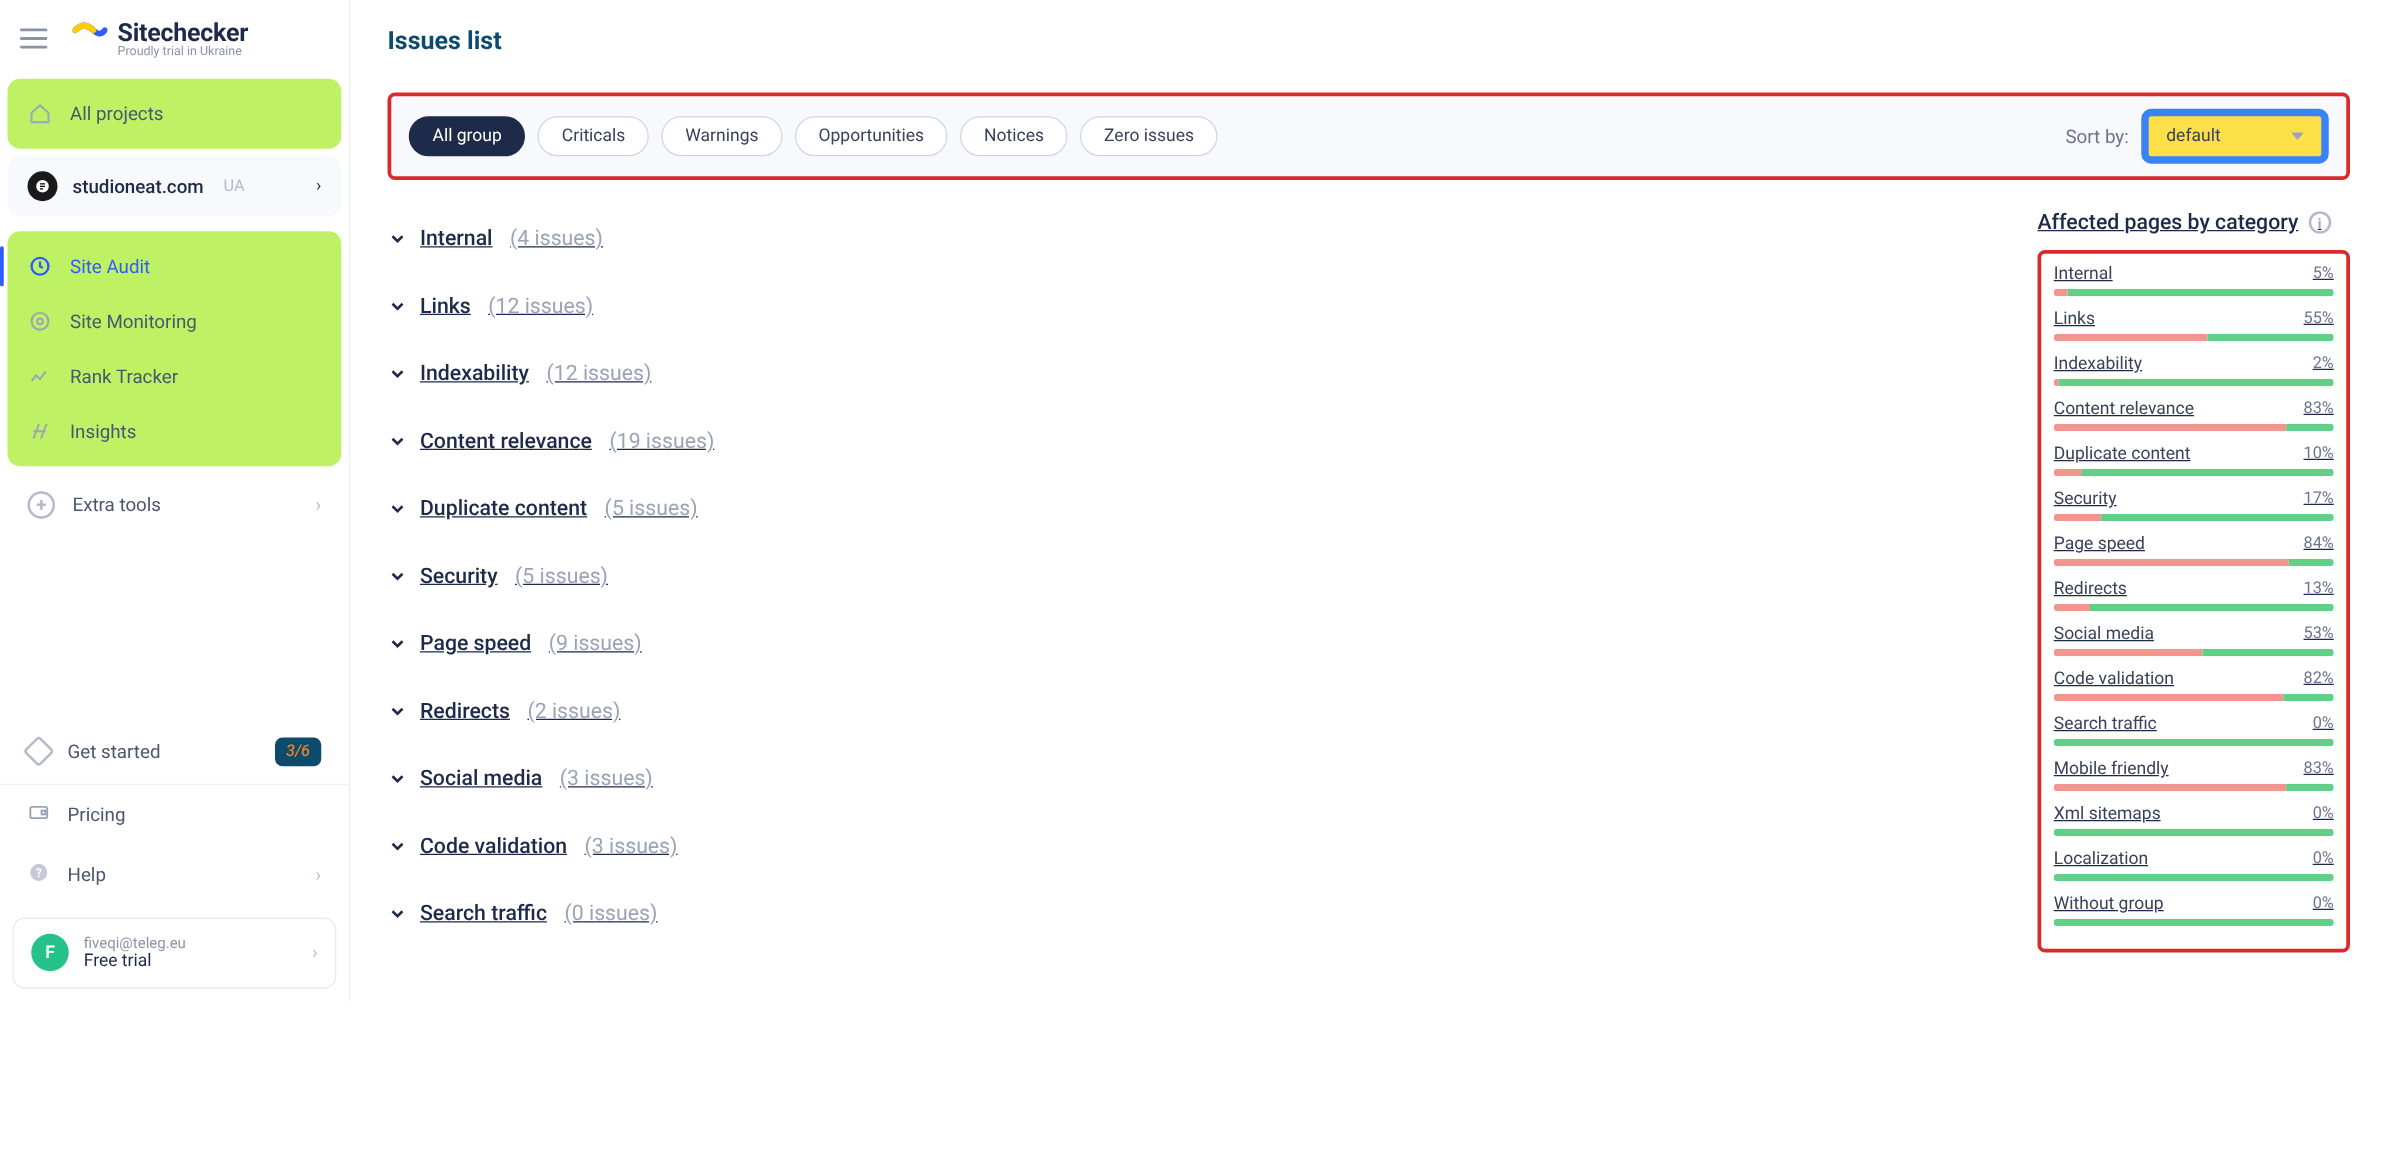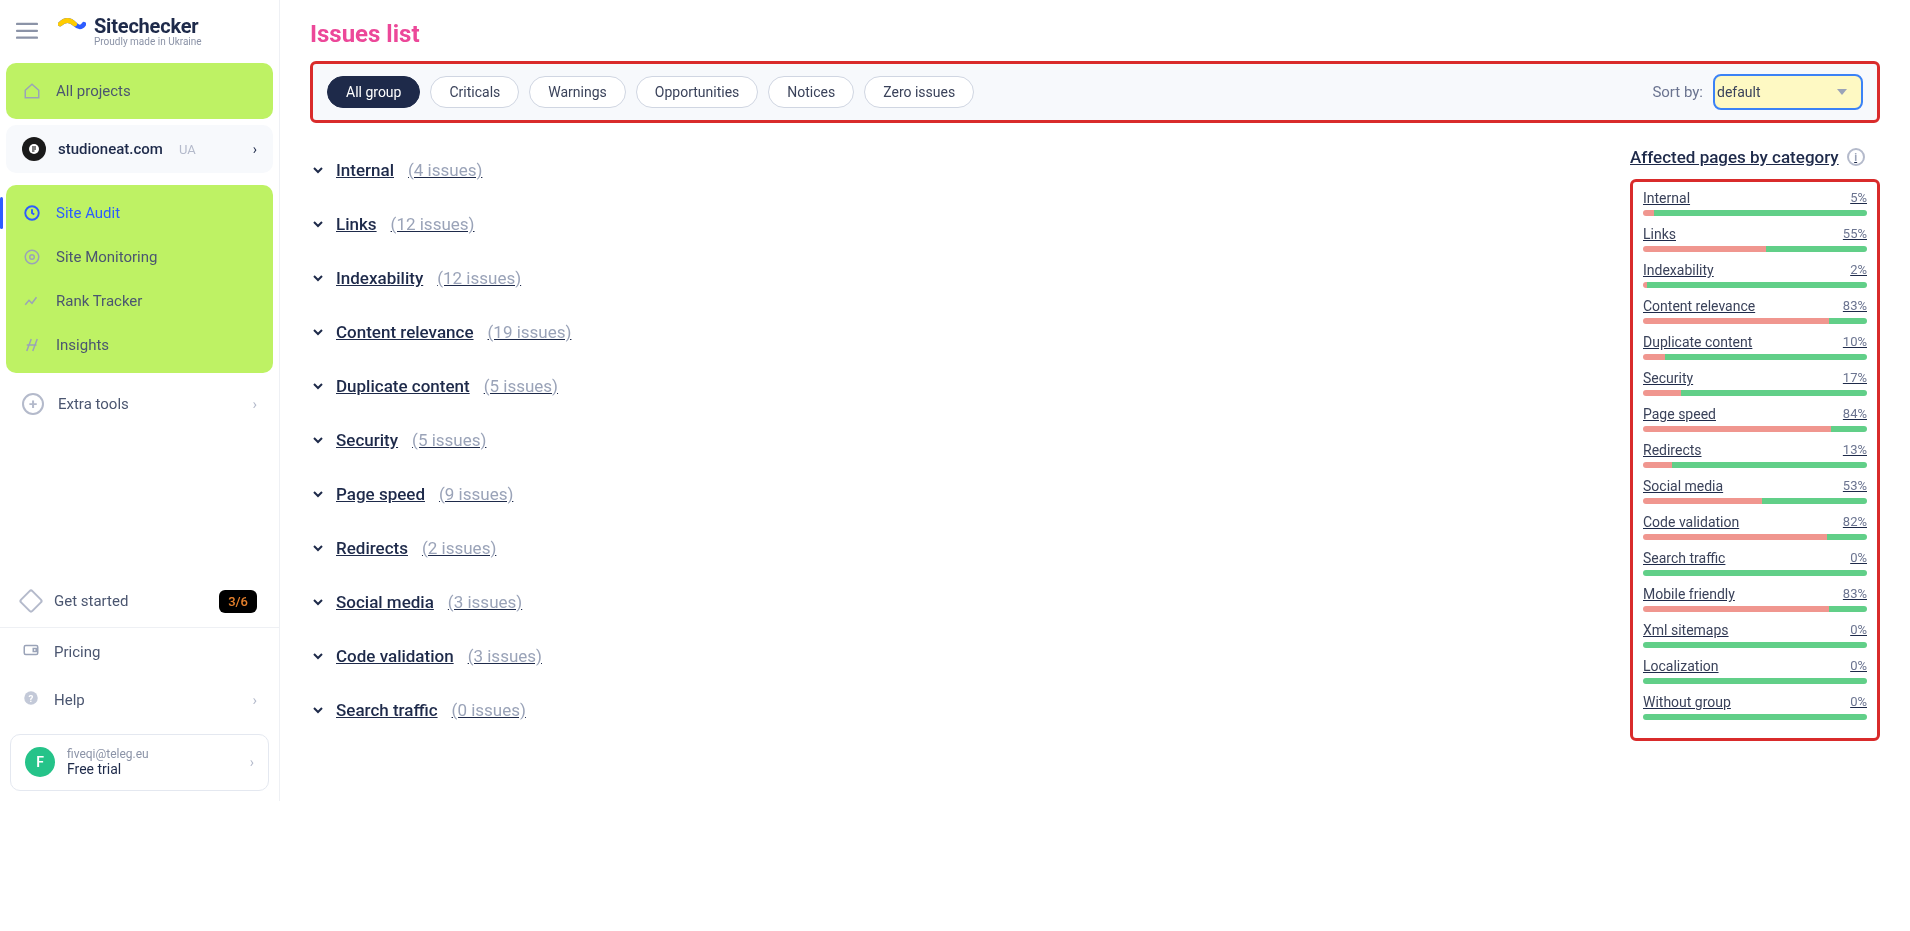--- a/index.html
+++ b/index.html
@@ -23,39 +23,39 @@
 .project-row { display:flex; align-items:center; gap:12px; padding:12px 16px; margin:0 6px 6px 6px; background:#f7f9fc; border-radius:10px; cursor:pointer; }
 .proj-icon { width:24px; height:24px; border-radius:50%; background:#1a1a1a; display:flex; align-items:center; justify-content:center; color:#fff; font-size:11px; font-weight:600; }
 .proj-name { font-size:15px; color:#1e2a4a; font-weight:500; }
 .proj-flag { font-size:13px; color:#b4bacb; margin-left:4px; }
 .extra-row { display:flex; align-items:center; gap:14px; padding:14px 22px; font-size:15px; color:#4b5670; cursor:pointer; }
 .extra-row .plus-icon { width:22px; height:22px; border-radius:50%; border:2px solid #b4bacb; display:flex; align-items:center; justify-content:center; color:#b4bacb; font-weight:700; }
 .extra-row .caret { margin-left:auto; color:#b4bacb; }
 .spacer { flex:1; }
 .get-started { display:flex; align-items:center; gap:14px; padding:14px 22px; font-size:15px; color:#4b5670; cursor:pointer; }
 .get-started .gs-icon { width:18px; height:18px; border:2px solid #b4bacb; transform:rotate(45deg); border-radius:3px; }
-.badge { margin-left:auto; background:#000000; color:#e8812c; border-radius:6px; padding:4px 9px; font-size:13px; font-weight:500; }
+.badge { margin-left:auto; background:#0c4a6e; color:#e8812c; border-radius:6px; padding:4px 9px; font-size:13px; font-weight:500;font-style:italic; }
 .divider { height:1px; background:#eef0f4; margin:0; }
 .bottom-item { display:flex; align-items:center; gap:14px; padding:13px 22px; font-size:15px; color:#4b5670; cursor:pointer; }
 .bottom-item .caret { margin-left:auto; color:#b4bacb; }
 .trial-card { margin:10px 10px 10px 10px; border:1px solid #e4e8f0; border-radius:10px; padding:12px 14px; display:flex; align-items:center; gap:12px; cursor:pointer; }
 .avatar { width:30px; height:30px; border-radius:50%; background:#25c389; color:#fff; display:flex; align-items:center; justify-content:center; font-weight:600; font-size:14px; }
 .trial-text { display:flex; flex-direction:column; line-height:1.2; }
 .trial-email { font-size:12px; color:#8b93a7; }
 .trial-plan { font-size:14px; color:#1e2a4a; }
 .trial-caret { margin-left:auto; color:#b4bacb; }
 
 .main { flex:1; padding:20px 30px; overflow:hidden; }
-.title { font-size:24px; font-weight:700; color:#ec4899; margin-bottom:13px; }
+.title { font-size:20px; font-weight:700; color:#0c4a6e; margin-bottom:30px; }
 .filters-wrap { border:3px solid #d92b2b; border-radius:6px; padding:10px 14px; display:flex; align-items:center; gap:10px; background:#f7f9fc; }
 .pill { border:1px solid #d0d6e2; border-radius:18px; padding:7px 18px; font-size:14px; color:#3a425a; background:#fff; cursor:pointer; }
 .pill.active { background:#1e2a4a; color:#fff; border-color:#1e2a4a; }
 .sort { margin-left:auto; display:flex; align-items:center; gap:10px; }
 .sort-label { font-size:15px; color:#6b7490; }
-.select { border:2px solid #3b82f6; border-radius:8px; padding:8px 40px 8px 2px; font-size:14px; color:#3a425a; background:#fef9c3; position:relative; cursor:pointer; min-width:150px; }
+.select { border:6px solid #3b82f6; border-radius:8px; padding:8px 40px 8px 14px; font-size:14px; color:#3a425a; background:#fde047; position:relative; cursor:pointer; min-width:150px; }
 .select::after { content:""; position:absolute; right:14px; top:50%; width:0; height:0; border-left:5px solid transparent; border-right:5px solid transparent; border-top:6px solid #9aa3b8; transform:translateY(-50%); }
 
 .content { display:flex; gap:30px; margin-top:20px;text-decoration:underline; }
 .issues { flex:1; }
 .issue-row { display:flex; align-items:center; gap:10px; padding:17px 0; cursor:pointer; }
 .chevron { width:16px; height:16px; display:flex; align-items:center; justify-content:center; }
 .chevron svg { width:12px; height:12px; }
 .issue-name { font-size:17px; font-weight:500; color:#1e2a4a; }
 .issue-count { font-size:17px; color:#9aa3b8; margin-left:4px; }
 
@@ -84,21 +84,21 @@
           </svg>
       </div>
       <div class="logo">
         <div class="logo-row">
           <svg class="logo-mark" viewBox="0 0 30 24">
               <path d="M2 10 Q10 2 18 10 Q24 16 28 10" stroke="#2d5cff" stroke-width="5" fill="none" stroke-linecap="round"></path>
               <path d="M2 10 Q10 2 18 10" stroke="#ffcc00" stroke-width="5" fill="none" stroke-linecap="round"></path>
             </svg>
           <span class="logo-text">Sitechecker</span>
         </div>
-        <span class="logo-sub">Proudly made in Ukraine</span>
+        <span class="logo-sub">Proudly trial in Ukraine</span>
       </div>
     </div>
 
     <div class="nav-group">
       <div class="nav-item">
         <span class="icon">
             <svg viewBox="0 0 24 24" width="18" height="18" fill="none" stroke="currentColor" stroke-width="2">
               <path d="M3 11 L12 3 L21 11 V21 H3 Z"></path>
             </svg>
           </span>

